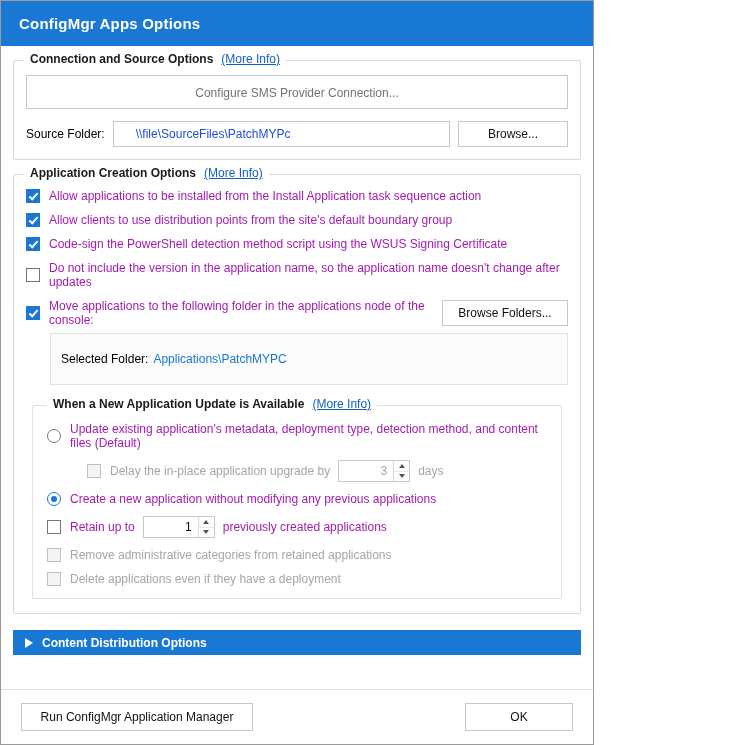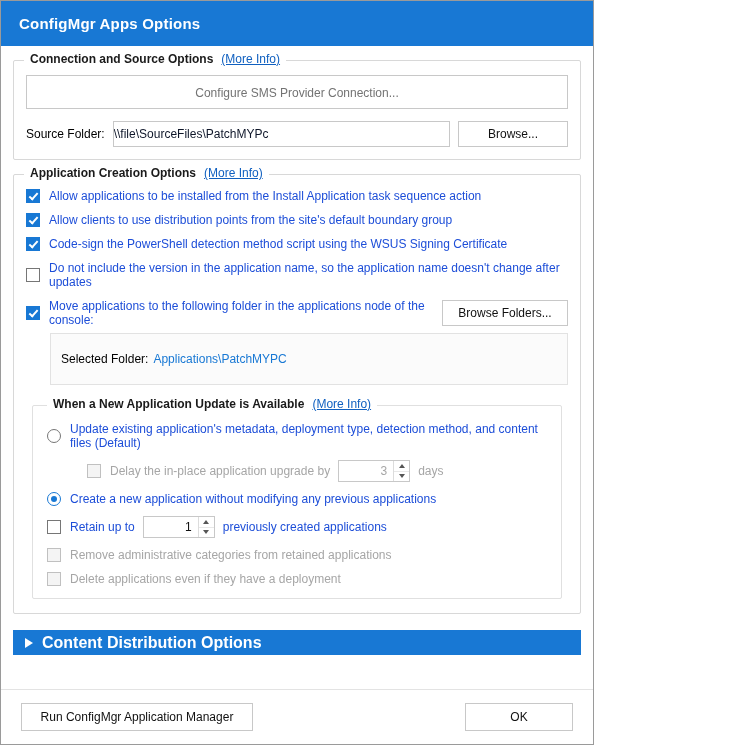--- a/index.html
+++ b/index.html
@@ -99,22 +99,22 @@
     white-space: nowrap;
   }
   .textbox {
     flex: 1 1 auto;
     height: 26px;
     box-sizing: border-box;
     border: 1px solid #c8c8c8;
     background: #ffffff;
     font-family: "Liberation Sans", sans-serif;
     font-size: 12px;
-    padding: 0 0;
-    color: #0f172a;
+    padding: 0 22px;
+    color: #1d4ed8;
     outline: none;
   }
   .btn {
     height: 26px;
     min-width: 110px;
     box-sizing: border-box;
     background: #ffffff;
     border: 1px solid #c8c8c8;
     font-family: "Liberation Sans", sans-serif;
     font-size: 12px;
@@ -155,21 +155,21 @@
     height: 7px;
     border: solid #ffffff;
     border-width: 0 2px 2px 0;
     transform: rotate(42deg);
   }
   .cb.disabled {
     border-color: #c0c0c0;
     background: #f4f4f4;
     cursor: default;
   }
-  .check-label { font-size: 12px; color: #1d4ed8; }
+  .check-label { font-size: 12px; color: #a21caf; }
   .check-label.disabled { color: #a6a6a6; }
 
   
   .radio {
     width: 14px;
     height: 14px;
     box-sizing: border-box;
     border: 1px solid #767676;
     border-radius: 50%;
     background: #ffffff;
@@ -275,21 +275,21 @@
 
   
   .collapsed-bar {
     margin-top: 16px;
     height: 25px;
     background: #1878d4;
     color: #ffffff;
     display: flex;
     align-items: center;
     padding-left: 12px;
-    font-size: 16px;
+    font-size: 12px;
     font-weight: bold;
     cursor: pointer;
   }
   .tri {
     width: 0; height: 0;
     border-top: 5px solid transparent;
     border-bottom: 5px solid transparent;
     border-left: 8px solid #ffffff;
     margin-right: 9px;
   }

